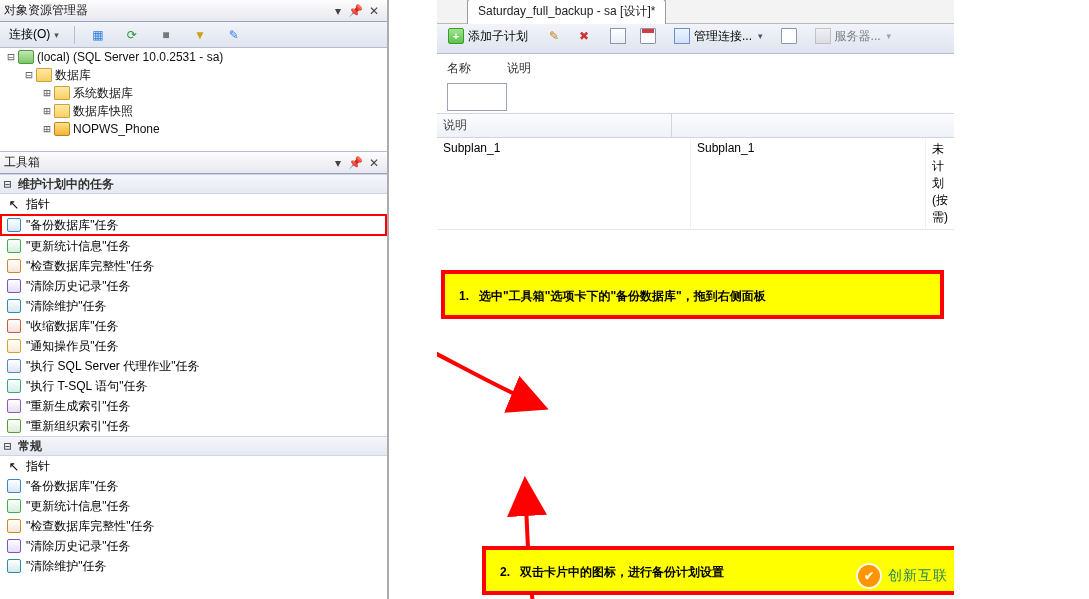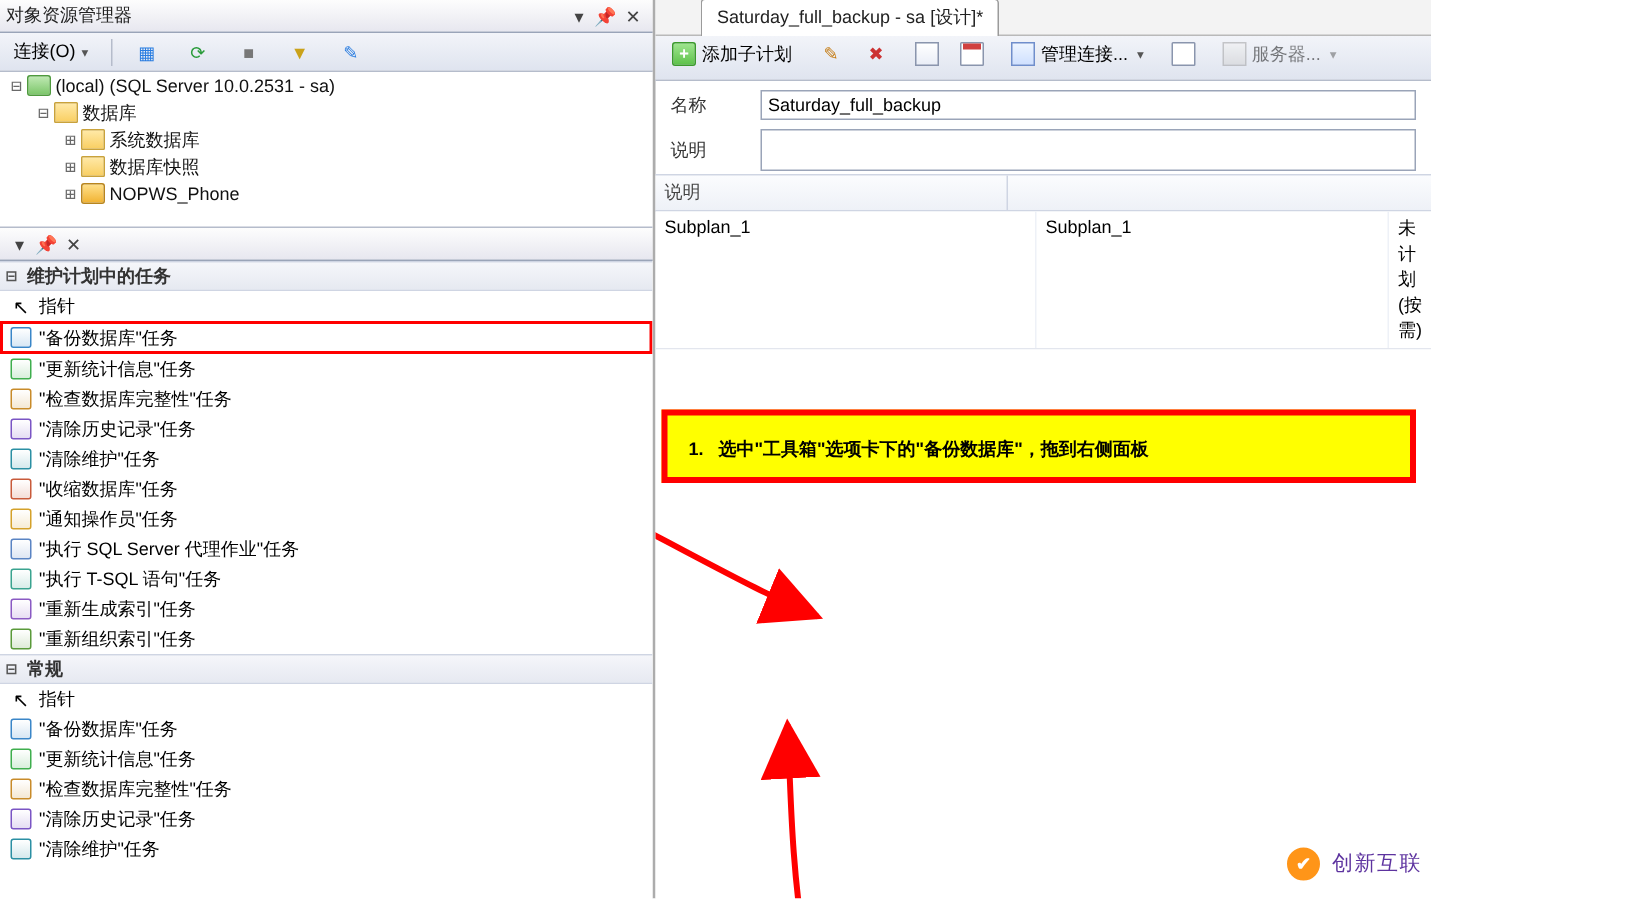--- a/index.html
+++ b/index.html
@@ -31,21 +31,21 @@
 
 .toolbox { flex:1; display:flex; flex-direction:column; }
 .toolbox-list { flex:1; overflow:auto; background:#fff; }
 .group-header { background:linear-gradient(#f5f6fa,#e6e9f1); border-top:1px solid #cfd5e3; border-bottom:1px solid #cfd5e3; display:flex; align-items:center; height:20px; padding-left:4px; font-weight:700; color:#333; cursor:pointer;}
 .group-header .gt { width:14px; font-family:monospace; color:#555;}
 .tool-row { display:flex; align-items:center; height:20px; padding-left:6px; cursor:grab; gap:4px;}
 .tool-row .ticon { width:16px;height:16px; display:inline-flex; align-items:center; justify-content:center; font-size:12px;}
 .tool-row.selected{ border:2px solid #ff0000; padding-left:4px; height:22px;}
 
 
-.right-col { flex:1; display:flex; flex-direction:column; position:relative; }
+.right-col { flex:1; display:flex; flex-direction:column; position:relative;margin-left:48px; }
 .tabstrip { height:24px; background:#f3f3f3; border-bottom:1px solid #b9b9b9; display:flex; align-items:flex-end; padding-left:30px;}
 .tab { background:#fff; border:1px solid #9b9b9b; border-bottom:none; border-top-left-radius:3px; border-top-right-radius:3px; padding:3px 10px 4px; font-weight:400; color:#222; position:relative; top:1px;}
 
 .right-toolbar { height:30px; background:linear-gradient(#f2f4f9,#dfe4ef); border-bottom:1px solid #b5bccb; display:flex; gap:4px; padding:0 6px;}
 .rtbtn{display:inline-flex;align-items:center;gap:4px;height:24px;padding:0 4px;border:1px solid transparent;border-radius:2px;cursor:pointer;}
 .rtbtn.disabled{opacity:.5;cursor:default}
 
 .props{ padding:6px 10px 2px; display:grid; grid-template-columns:60px 1fr; row-gap:6px; align-items:center;}
 .props label{ color:#333;}
 .props input,.props textarea{ width:100%; border:1px solid #9aa4b8; background:#fff; padding:2px 4px; font-family:inherit; font-size:12px;}
@@ -64,21 +64,21 @@
 
 .callout{ position:absolute; border:4px solid #ff0000; background:#ffff00; padding:10px 14px; font-size:18px; font-weight:700; color:#000;}
 .callout .num{ margin-right:10px;}
 #call1{ left:4px; top:40px; right:10px; }
 #call2{ left:45px; bottom:4px; width:490px; text-align:left;}
 
 svg.arrow{ position:absolute; pointer-events:none; }
 
 .watermark{ position:absolute; right:6px; bottom:10px; display:flex; align-items:center; gap:6px; opacity:.9;}
 .watermark .wm-ic{ width:26px;height:26px;border-radius:50%;background:#ff8a00;border:2px solid #fff;display:flex;align-items:center;justify-content:center;color:#fff;font-weight:bold;}
-.watermark .wm-t{ color:#4c1d95; font-size:14px; letter-spacing:1px;}
+.watermark .wm-t{ color:#0f766e; font-size:14px; letter-spacing:1px;}
 
 .icon-sm{width:16px;height:16px;display:inline-block}
 .ico-plus-green{background:linear-gradient(#9fe58f,#5ec24b);border:1px solid #3b9a2c;border-radius:2px;position:relative}
 .ico-plus-green::after{content:"+";position:absolute;inset:0;display:flex;align-items:center;justify-content:center;color:#fff;font-weight:bold;font-size:11px}
 .ico-doc{background:#fff;border:1px solid #8a95ad;border-radius:1px}
 .ico-cal{background:#fff;border:1px solid #8a95ad;border-radius:1px;position:relative}
 .ico-cal::before{content:"";position:absolute;left:1px;right:1px;top:0;height:4px;background:#d04040}
 .ico-grid{background:linear-gradient(#fff,#eaeef7);border:1px solid #8a95ad}
 .ico-conn{background:linear-gradient(#eef5ff,#cfe0ff);border:1px solid #6f8ecc}
 .ico-server{background:linear-gradient(#f1f1f1,#d2d2d2);border:1px solid #999}
@@ -141,20 +141,21 @@
           <span class="tree-label">数据库快照</span>
         </div>
       <div class="tree-row ind-3">
           <span class="tree-twisty">⊞</span>
           <span class="tree-icon cyl-icon"></span>
           <span class="tree-label">NOPWS_Phone</span>
         </div>
     </div>
 
     <div class="panel-header">
+      <span class="title">工具箱</span>
       <span class="hbtn">▾</span>
       <span class="hbtn">📌</span>
       <span class="hbtn">✕</span>
     </div>
     <div class="toolbox">
       <div class="toolbox-list">
         <div class="group-header">
             <span class="gt">⊟</span>
             <span>维护计划中的任务</span>
           </div>
@@ -312,21 +313,20 @@
         </span>
       <span class="sep"></span>
       <span class="rtbtn disabled dropdown-arrow">
           <span class="icon-sm ico-server"></span>
           <span>服务器...</span>
         </span>
     </div>
 
     <div class="props">
       <label>名称</label>
-      <input type="text" value="Saturday_full_backup" style="">
       <label>说明</label>
       <textarea value="" style=""></textarea>
     </div>
 
     <div class="grid-head">
       <div class="gh-c2">说明</div>
     </div>
     <div class="grid-row">
       <div class="gr-c1">Subplan_1</div>
       <div class="gr-c2">Subplan_1</div>
@@ -350,20 +350,23 @@
 
       <svg class="arrow" style="left:70px; top:245px;" width="80" height="160">
         <defs>
             <marker id="ah2" markerWidth="12" markerHeight="12" refX="9" refY="5" orient="auto">
               <path d="M0,0 L10,5 L0,10 z" fill="#ff0000"></path>
             </marker>
           </defs>
         <path d="M30,155 C 20,100 20,40 18,5" stroke="#ff0000" stroke-width="4" fill="none" marker-end="url(#ah2)"></path>
       </svg>
 
+      <div id="call2" class="callout">
+        <span class="num">2.</span><span>双击卡片中的图标，进行备份计划设置</span>
+      </div>
 
       <div class="watermark">
         <span class="wm-ic">✔</span>
         <span class="wm-t">创新互联</span>
       </div>
     </div>
   </div>
 </div>
 
 </body></html>

